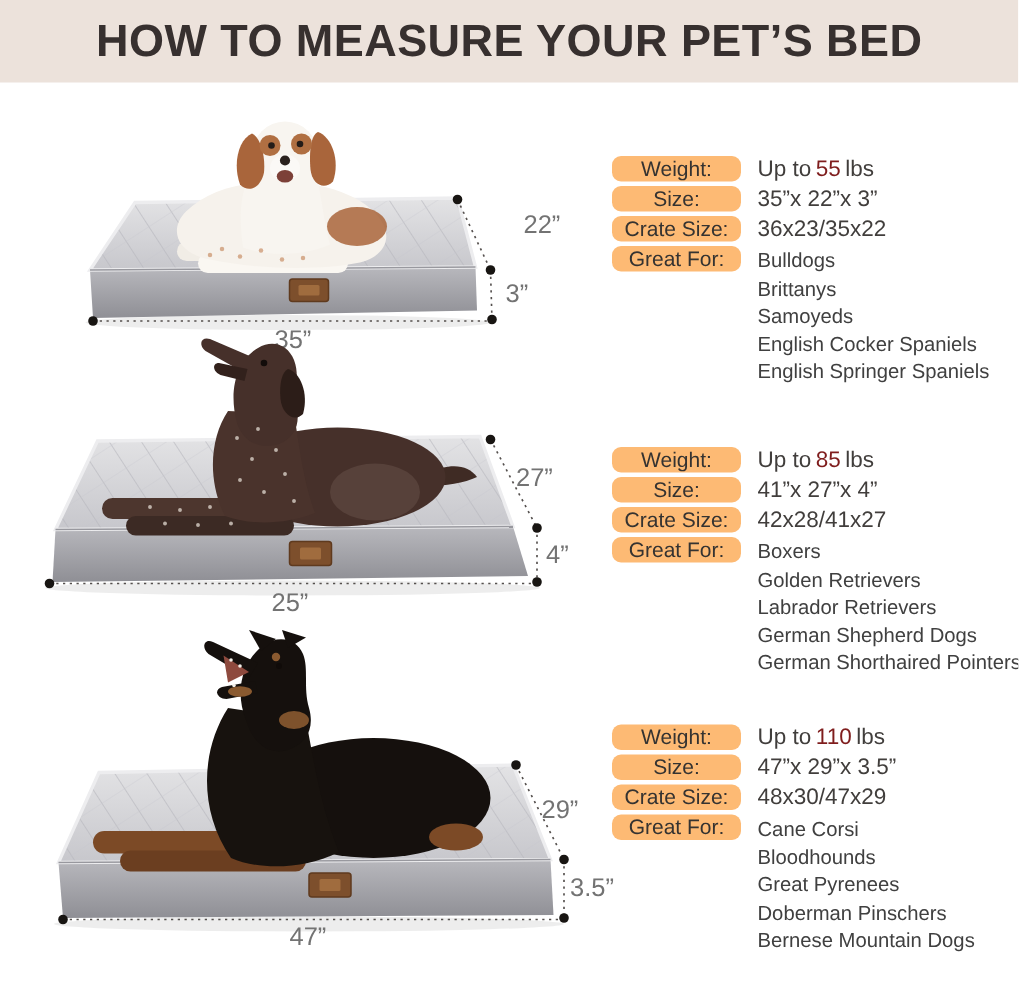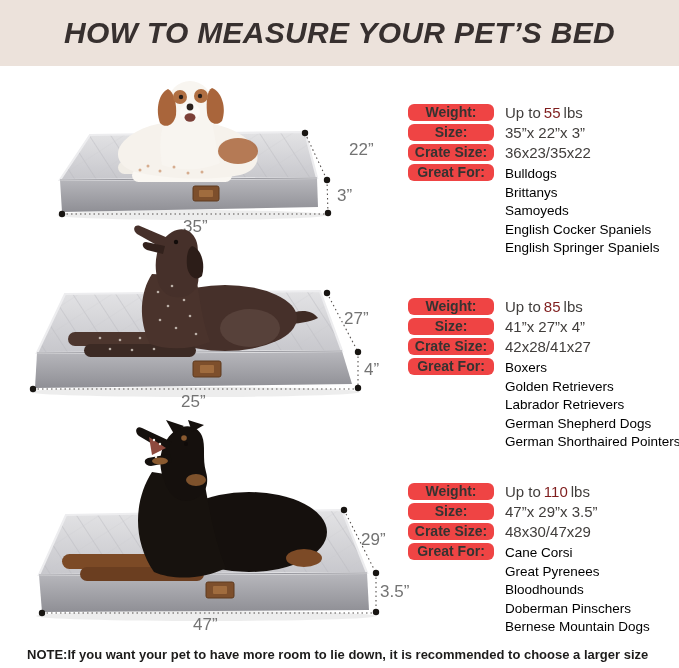--- a/index.html
+++ b/index.html
@@ -3,47 +3,47 @@
 <meta charset="utf-8">
 <style>
   * { box-sizing: border-box; margin: 0; padding: 0; }
   body { margin: 0; background: #ffffff; font-family: "Liberation Sans", sans-serif; }
   .canvas {
     position: relative; width: 679px; height: 668px;
     background: #ffffff; overflow: hidden;
   }
   
   .header {
-    position: absolute; left: 0; top: 0; width: 679px; height: 66px;
-    background: #ece2db; display: flex; align-items: center; justify-content: center; font-style: italic;
+    position: absolute; left: 0; top: 0; width: 679px; height: 55px;
+    background: #ece2db; display: flex; align-items: center; justify-content: center;
   }
   .title {
     font-size: 30px; font-weight: 700; color: #37302f; letter-spacing: 0.3px;
   }
   
   .bed-block { position: absolute; left: 0; width: 400px; }
   .bed-block svg { display: block; }
   .dim {
     position: absolute; font-size: 17px; color: #737373; white-space: nowrap;
   }
   
   .spec { position: absolute; left: 408px; width: 268px; }
   .spec-row { display: flex; gap: 11px; margin-bottom: 3px; align-items: center; }
   .spec-row.great { align-items: flex-start; }
   .pill {
     flex: 0 0 86px; height: 17px; line-height: 17px; text-align: center;
-    background: #ef4444; border-radius: 6px;
-    font-size: 14px; font-weight: 700; color: #353331;
+    background: #fdba74; border-radius: 6px;
+    font-size: 14px; font-weight: 400; color: #353331;
   }
   .val { font-size: 15px; color: #413e3c; white-space: nowrap; }
   .vp { margin-right: 3px; }
   .vp:last-child { margin-right: 0; }
   .accent { color: #7f1d1d; }
   .breeds { padding-top: 1px; }
-  .breed { font-size: 13.5px; line-height: 18.6px; color: #000000; white-space: nowrap; }
+  .breed { font-size: 13.5px; line-height: 18.6px; color: #404040; white-space: nowrap; }
   
   .note {
     position: absolute; left: 27px; top: 647px;
     font-size: 13px; font-weight: 700; color: #1d1c1b; white-space: nowrap;
   }
 </style>
 </head>
 <body>
 
 <div class="canvas">
@@ -317,23 +317,22 @@
       <span class="val">47”x 29”x 3.5”</span>
     </div>
     <div class="spec-row">
       <span class="pill">Crate Size:</span>
       <span class="val">48x30/47x29</span>
     </div>
     <div class="spec-row great">
       <span class="pill">Great For:</span>
       <div class="breeds">
         <div class="breed">Cane Corsi</div>
+        <div class="breed">Bloodhounds</div>
         <div class="breed">Great Pyrenees</div>
-        <div class="breed">Bloodhounds</div>
         <div class="breed">Doberman Pinschers</div>
         <div class="breed">Bernese Mountain Dogs</div>
       </div>
     </div>
   </div>
 
-  <div class="note">NOTE:If you want your pet to have more room to lie down, it is recommended to choose a larger size</div>
 
 </div>
 
 </body></html>

